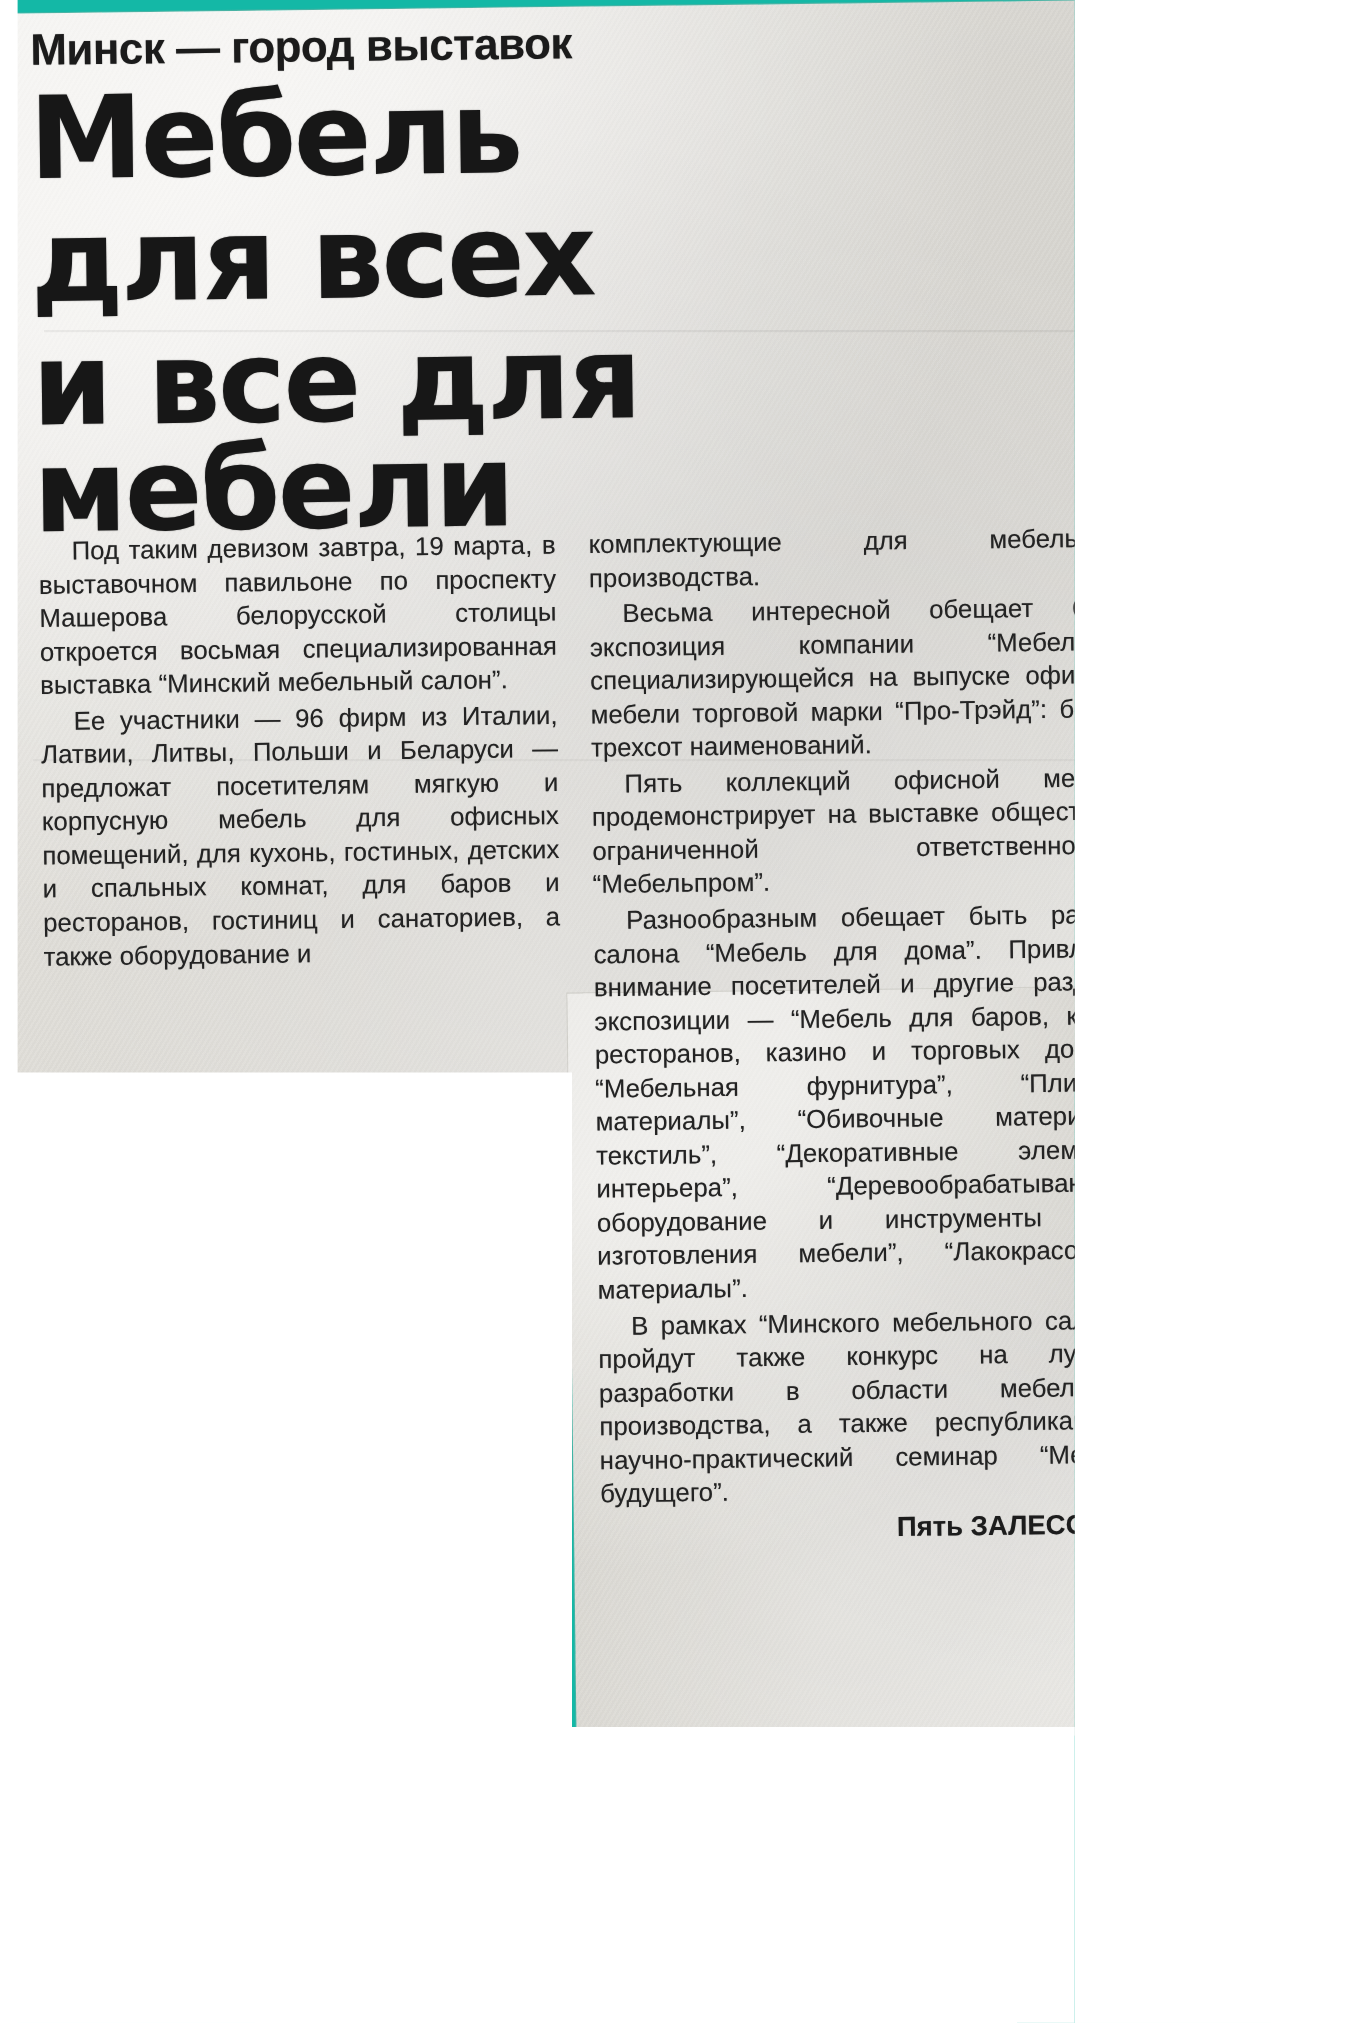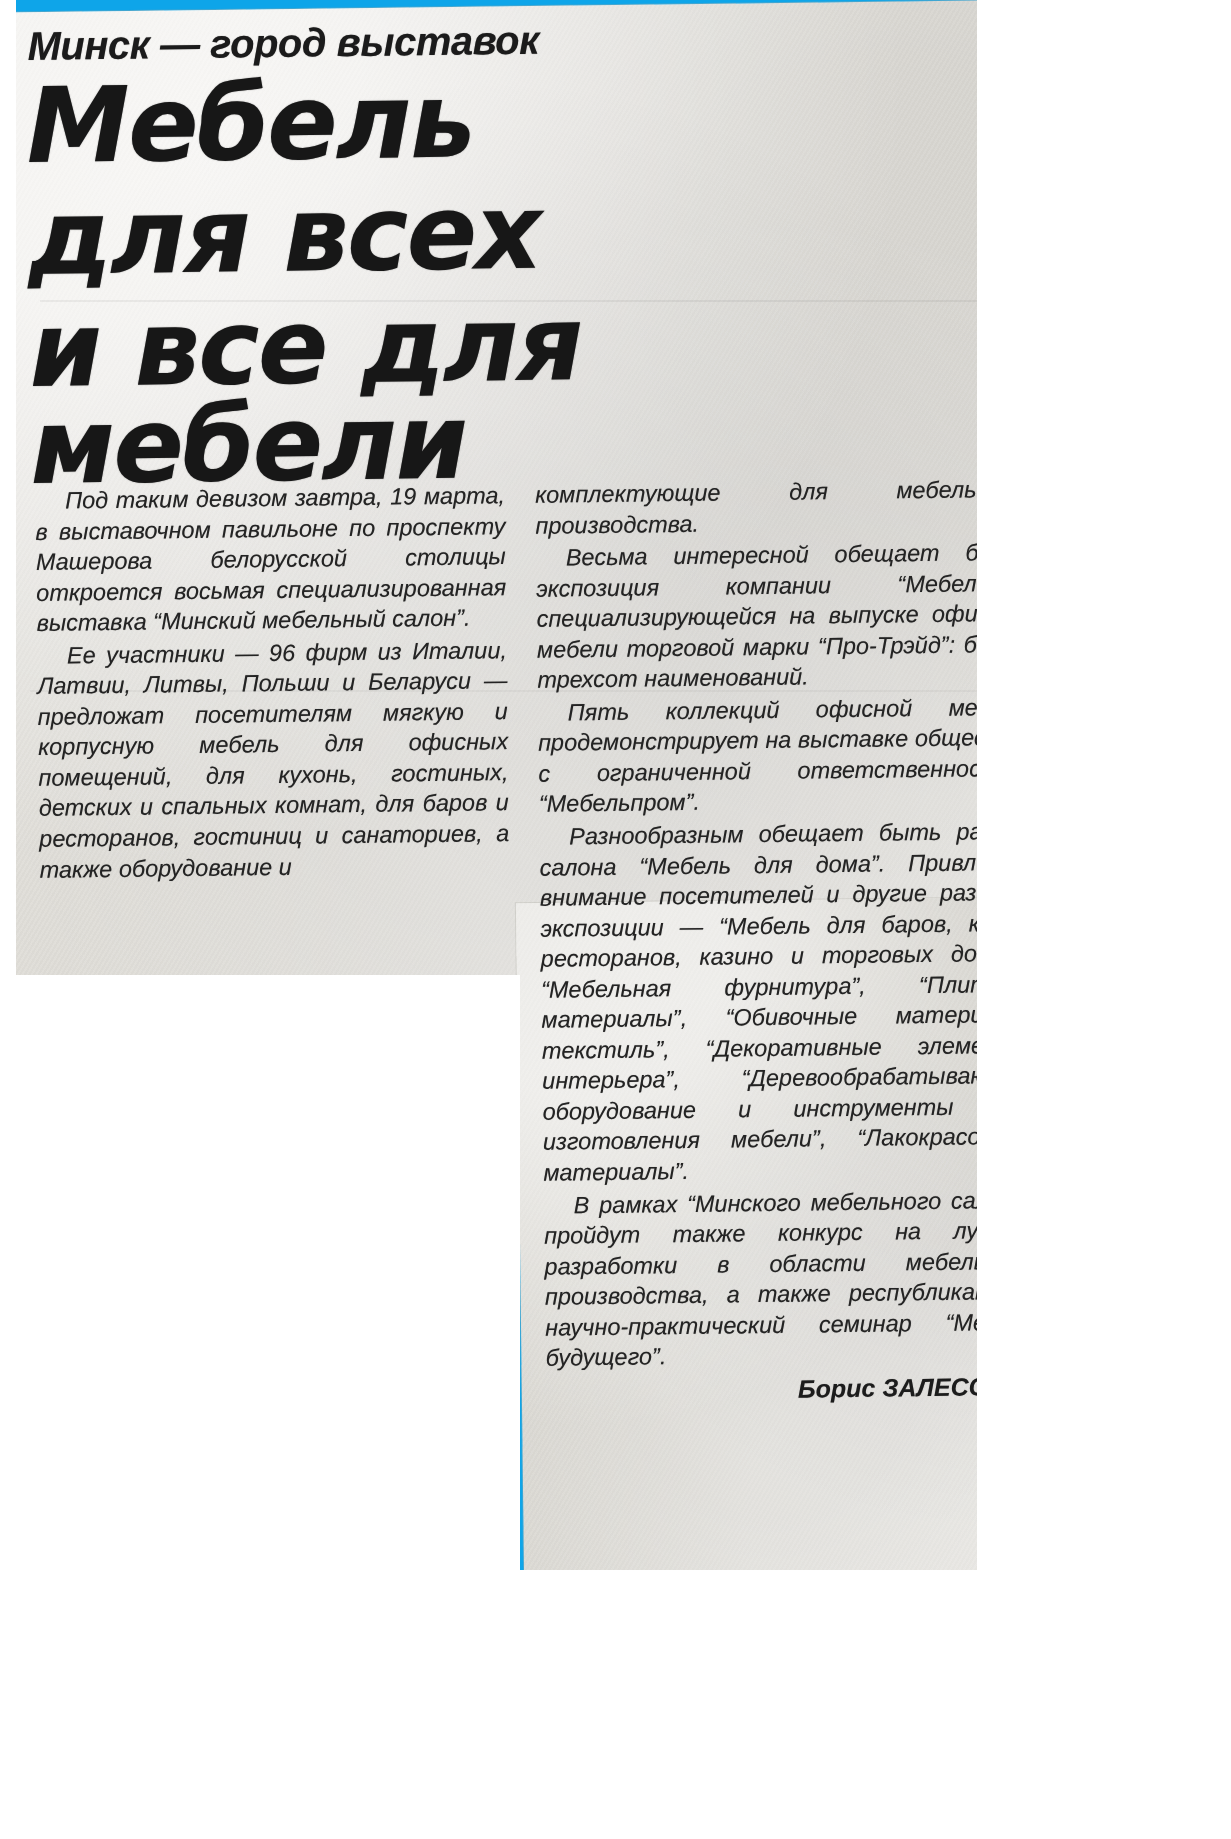--- a/index.html
+++ b/index.html
@@ -5,23 +5,22 @@
   html, body {
     margin: 0;
     padding: 0;
     background: #ffffff;
   }
   #page {
     position: relative;
     width: 977px;
     height: 1839px;
     overflow: hidden;
-    background: #0ea5e9;
+    background: #14b8a6;
     font-family: "Liberation Sans", sans-serif;
-    font-style: italic;
   }
 
   
   .clipping {
     position: absolute;
     left: 0;
     top: 0;
     width: 1231px;
     height: 1839px;
   }
@@ -183,21 +182,21 @@
         <p>Ее участники — 96 фирм из Италии, Латвии, Литвы, Польши и Беларуси — предложат посетителям мягкую и корпусную мебель для офисных помещений, для кухонь, гостиных, детских и спальных комнат, для баров и ресторанов, гостиниц и санаториев, а также оборудование и</p>
       </div>
 
       <div class="col col-right">
         <p class="noindent">комплектующие для мебельного производства.</p>
         <p>Весьма интересной обещает быть экспозиция компании “Мебелинк”, специализирующейся на выпуске офисной мебели торговой марки “Про-Трэйд”: более трехсот наименований.</p>
         <p>Пять коллекций офисной мебели продемонстрирует на выставке общество с ограниченной ответственностью “Мебельпром”.</p>
         <p>Разнообразным обещает быть раздел салона “Мебель для дома”. Привлекут внимание посетителей и другие разделы экспозиции — “Мебель для баров, кафе, ресторанов, казино и торговых домов”, “Мебельная фурнитура”, “Плитные материалы”, “Обивочные материалы, текстиль”, “Декоративные элементы интерьера”, “Деревообрабатывающее оборудование и инструменты для изготовления мебели”, “Лакокрасочные материалы”.</p>
         <p>В рамках “Минского мебельного салона” пройдут также конкурс на лучшие разработки в области мебельного производства, а также республиканский научно-практический семинар “Мебель будущего”.</p>
         <p class="byline">
-          <span class="small">Борис</span>
+          <span class="small">Пять</span>
           <span>ЗАЛЕССКИЙ</span>
         </p>
       </div>
 
     </div>
   </div>
 
   <div class="tear" style="left:0; top:0; width:16px; height:1839px;"></div>
   <div class="tear" style="left:1058px; top:0; width:173px; height:1839px;"></div>
   <div class="tear" style="left:0; top:975px; width:520px; height:864px;"></div>

